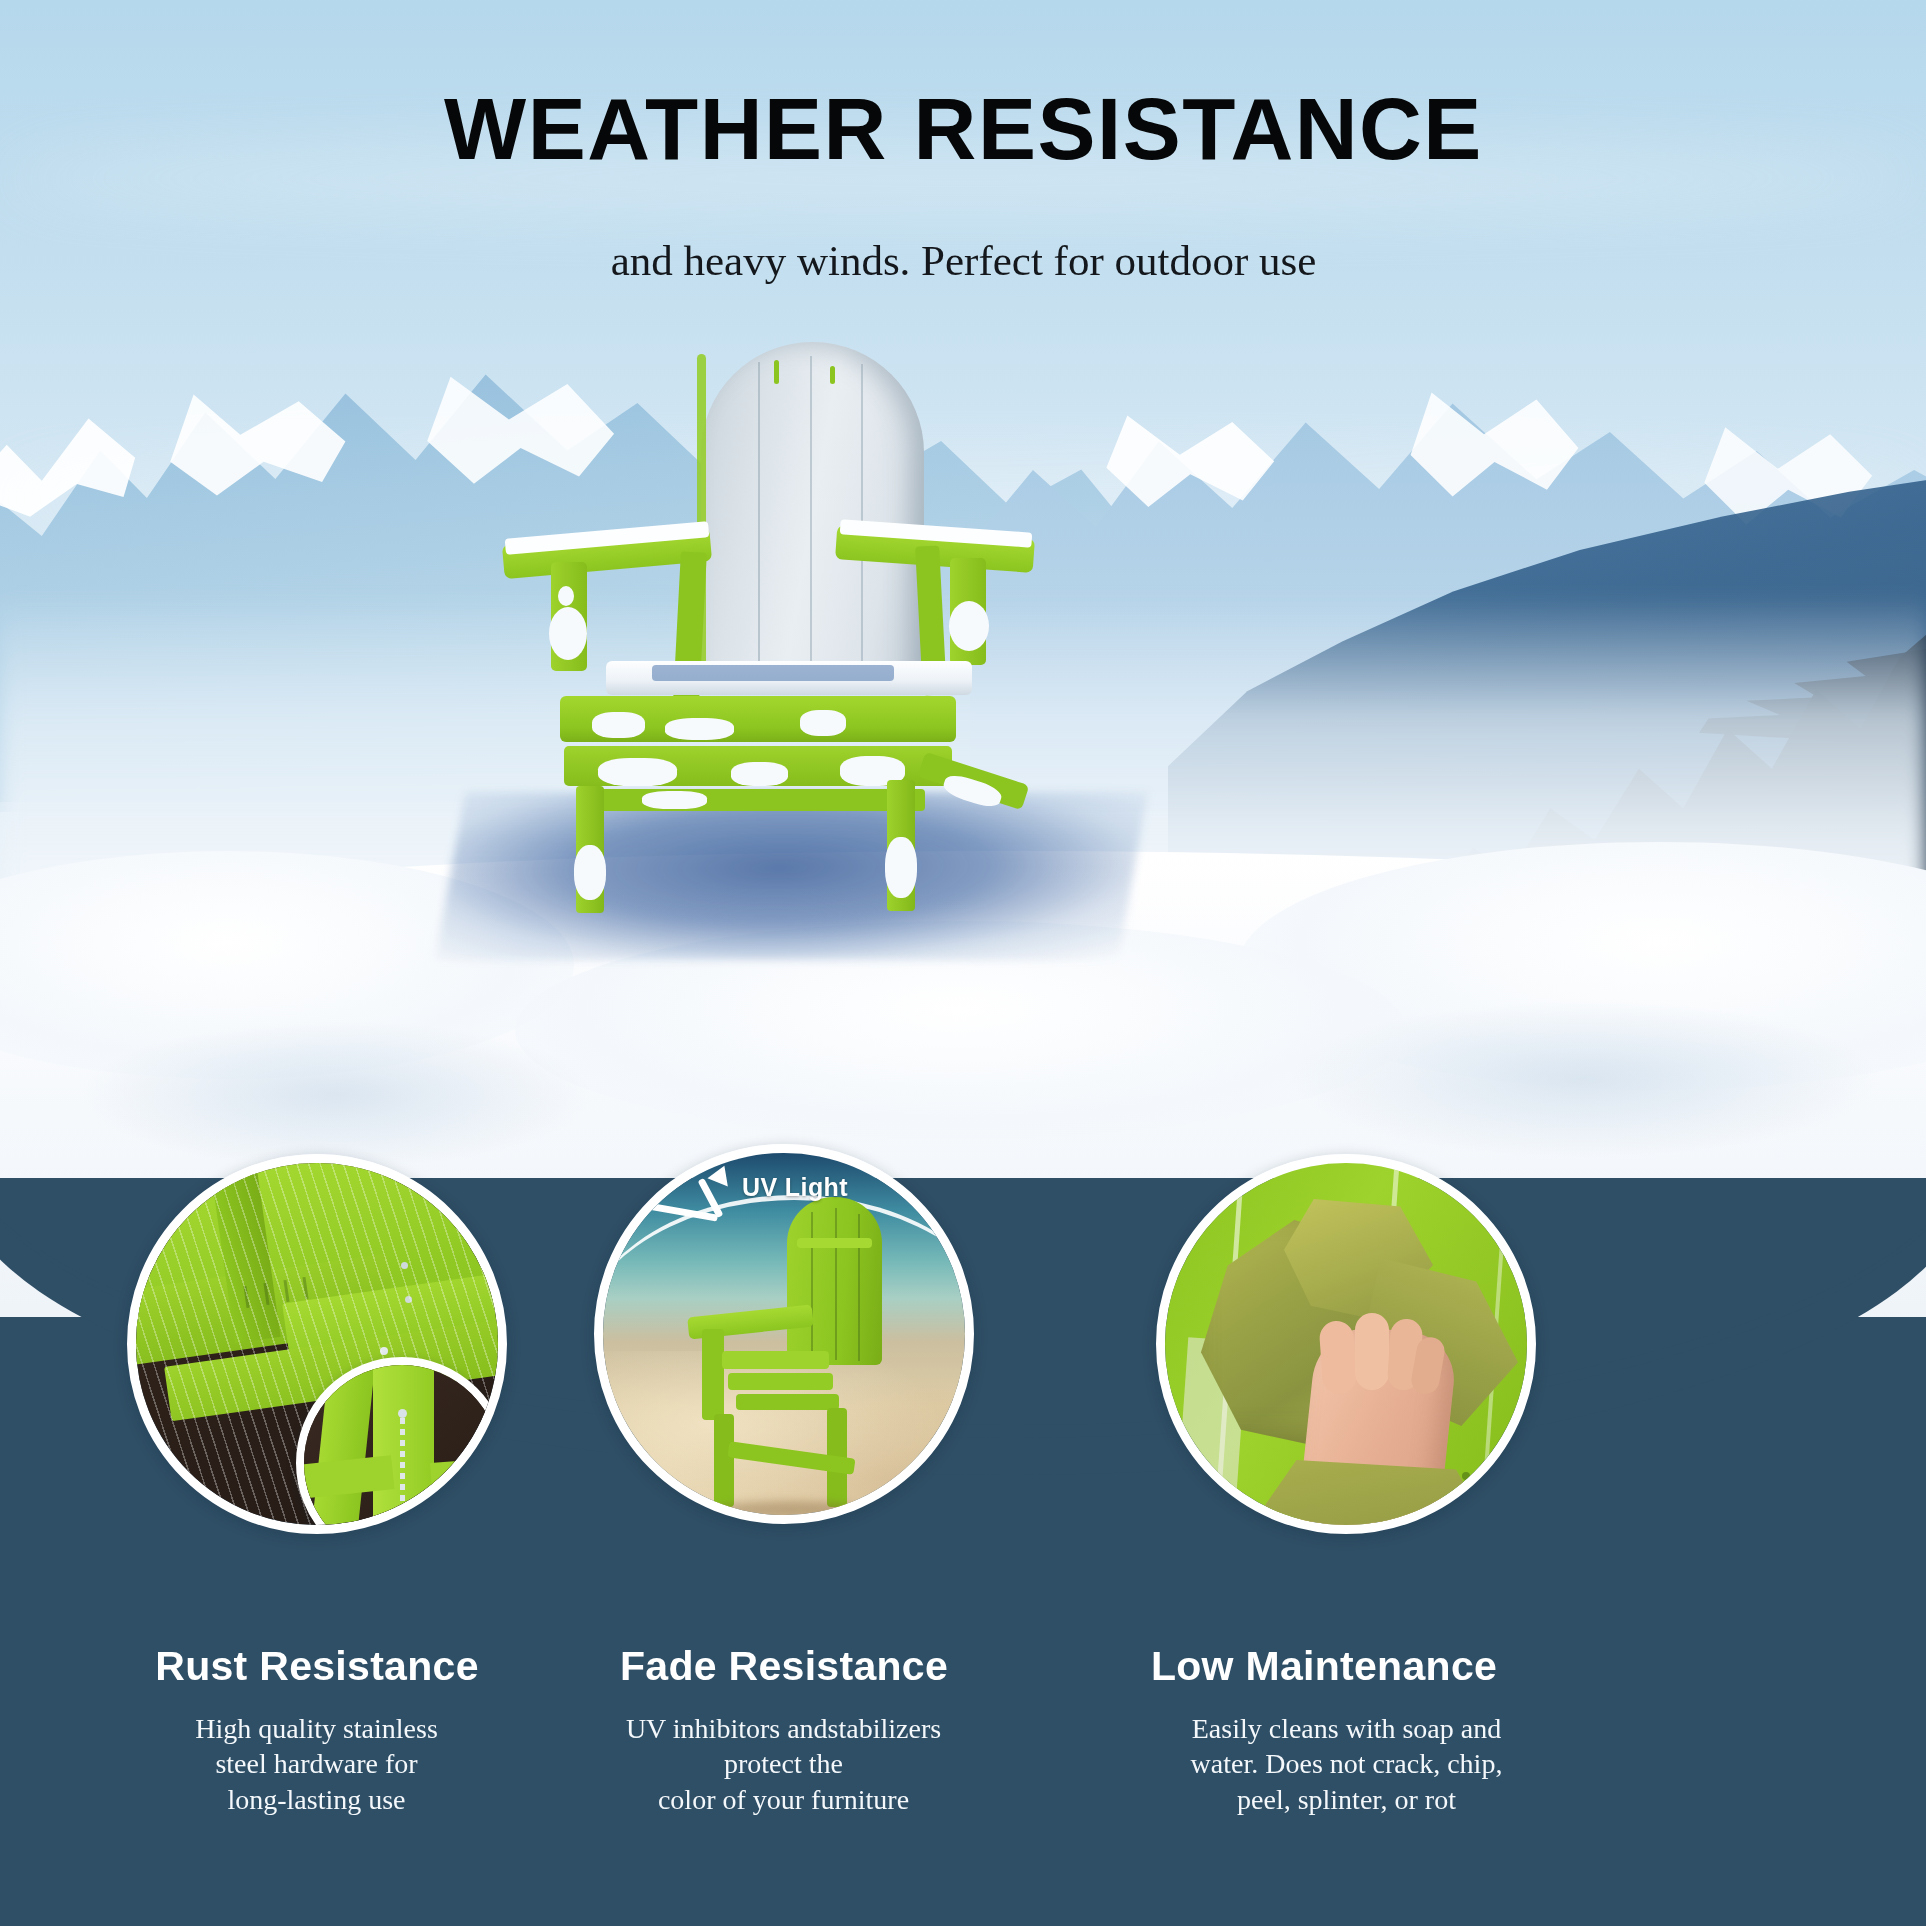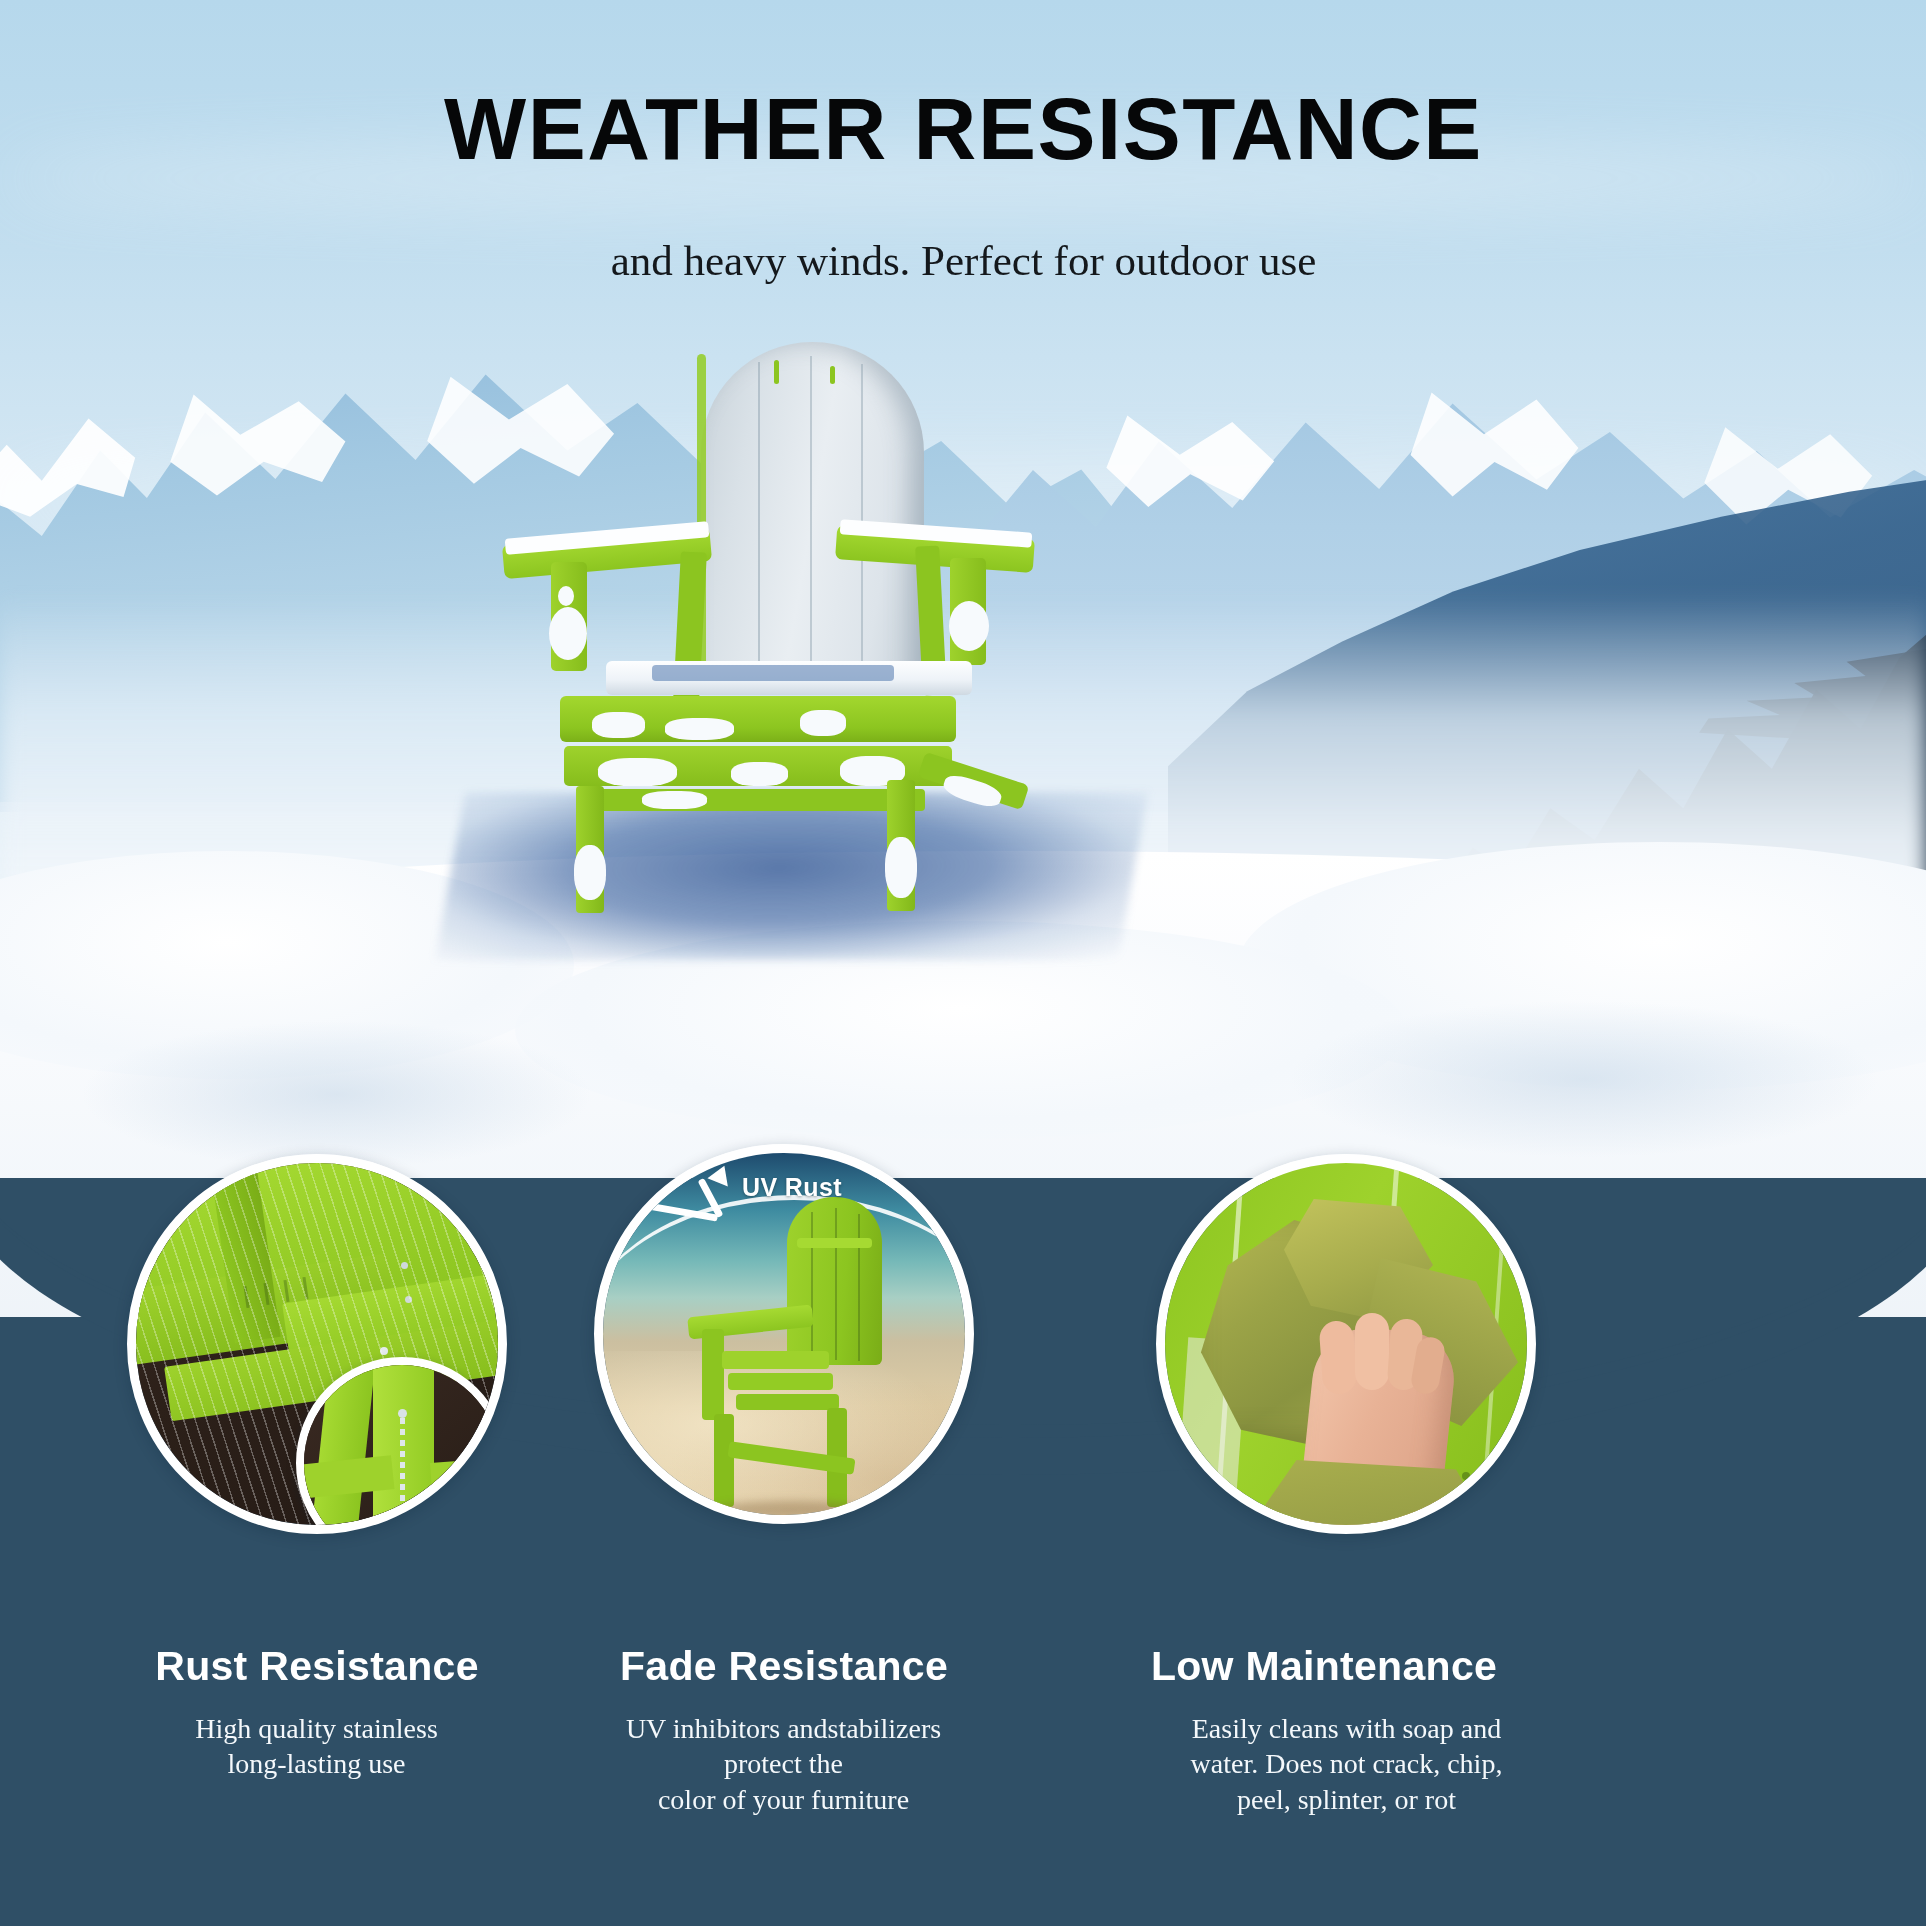--- a/index.html
+++ b/index.html
@@ -331,21 +331,21 @@
     <div style="position:absolute;left:85px;top:158px;width:125px;height:22px;background:linear-gradient(180deg,#a6da32,#8cc520);border-radius:5px;transform:rotate(-6deg);"></div>
     <div style="position:absolute;left:99px;top:176px;width:22px;height:91px;background:#8cc520;border-radius:4px;"></div>
     <div style="position:absolute;left:119px;top:198px;width:107px;height:18px;background:#9ed22c;border-radius:4px;"></div>
     <div style="position:absolute;left:125px;top:220px;width:105px;height:17px;background:#93cc24;border-radius:4px;"></div>
     <div style="position:absolute;left:133px;top:241px;width:103px;height:16px;background:#8cc520;border-radius:4px;"></div>
     <div style="position:absolute;left:111px;top:261px;width:20px;height:93px;background:#86bd1c;border-radius:4px;"></div>
     <div style="position:absolute;left:224px;top:255px;width:20px;height:99px;background:#86bd1c;border-radius:4px;"></div>
     <div style="position:absolute;left:125px;top:297px;width:127px;height:16px;background:#8cc520;border-radius:4px;transform:rotate(8deg);"></div>
     <div style="position:absolute;left:111px;top:348px;width:149px;height:18px;background:rgba(120,88,50,.35);border-radius:50%;filter:blur(4px);"></div>
 
-    <div class="uvlabel" style="left:139px;top:20px;">UV Rust</div>
+    <div class="uvlabel" style="left:139px;top:20px;">UV Light</div>
   </div>
 
   <div class="circ" style="left:1156px;top:1154px;">
     <div class="circ-inner" style="background:linear-gradient(120deg,#8cc520 0%,#9ed22c 40%,#86bd1c 100%);"></div>
 
     <div style="position:absolute;left:61px;top:-20px;width:5px;height:426px;background:rgba(255,255,255,.55);transform:rotate(4deg);"></div>
     <div style="position:absolute;left:216px;top:-20px;width:5px;height:426px;background:rgba(255,255,255,.5);transform:rotate(4deg);"></div>
     <div style="position:absolute;left:327px;top:-20px;width:4px;height:426px;background:rgba(255,255,255,.4);transform:rotate(4deg);"></div>
     <div style="position:absolute;left:16px;top:176px;width:59px;height:208px;background:rgba(235,235,230,.55);transform:rotate(4deg);"></div>
 
@@ -367,20 +367,21 @@
     <div style="position:absolute;left:224px;top:156px;width:32px;height:71px;background:#e9b798;border-radius:18px;transform:rotate(4deg);"></div>
     <div style="position:absolute;left:249px;top:174px;width:28px;height:57px;background:#e2ad8e;border-radius:16px;transform:rotate(10deg);"></div>
 
     <div style="position:absolute;left:95px;top:297px;width:228px;height:119px;background:linear-gradient(170deg,#a9ae4e 0%,#939b44 70%,#858d3c 100%);
       clip-path:polygon(16% 0%, 86% 8%, 100% 56%, 72% 100%, 22% 96%, 0% 44%);"></div>
   </div>
 
   <div class="feat-title" style="left:109px;top:1643px;">Rust Resistance</div>
   <div class="feat-desc" style="left:84px;top:1711px;">
     <div>High quality stainless</div>
+    <div>steel hardware for</div>
     <div>long-lasting use</div>
   </div>
 
   <div class="feat-title" style="left:576px;top:1643px;">Fade Resistance</div>
   <div class="feat-desc" style="left:551px;top:1711px;">
     <div>UV inhibitors andstabilizers</div>
     <div>protect the</div>
     <div>color of your furniture</div>
   </div>
 

